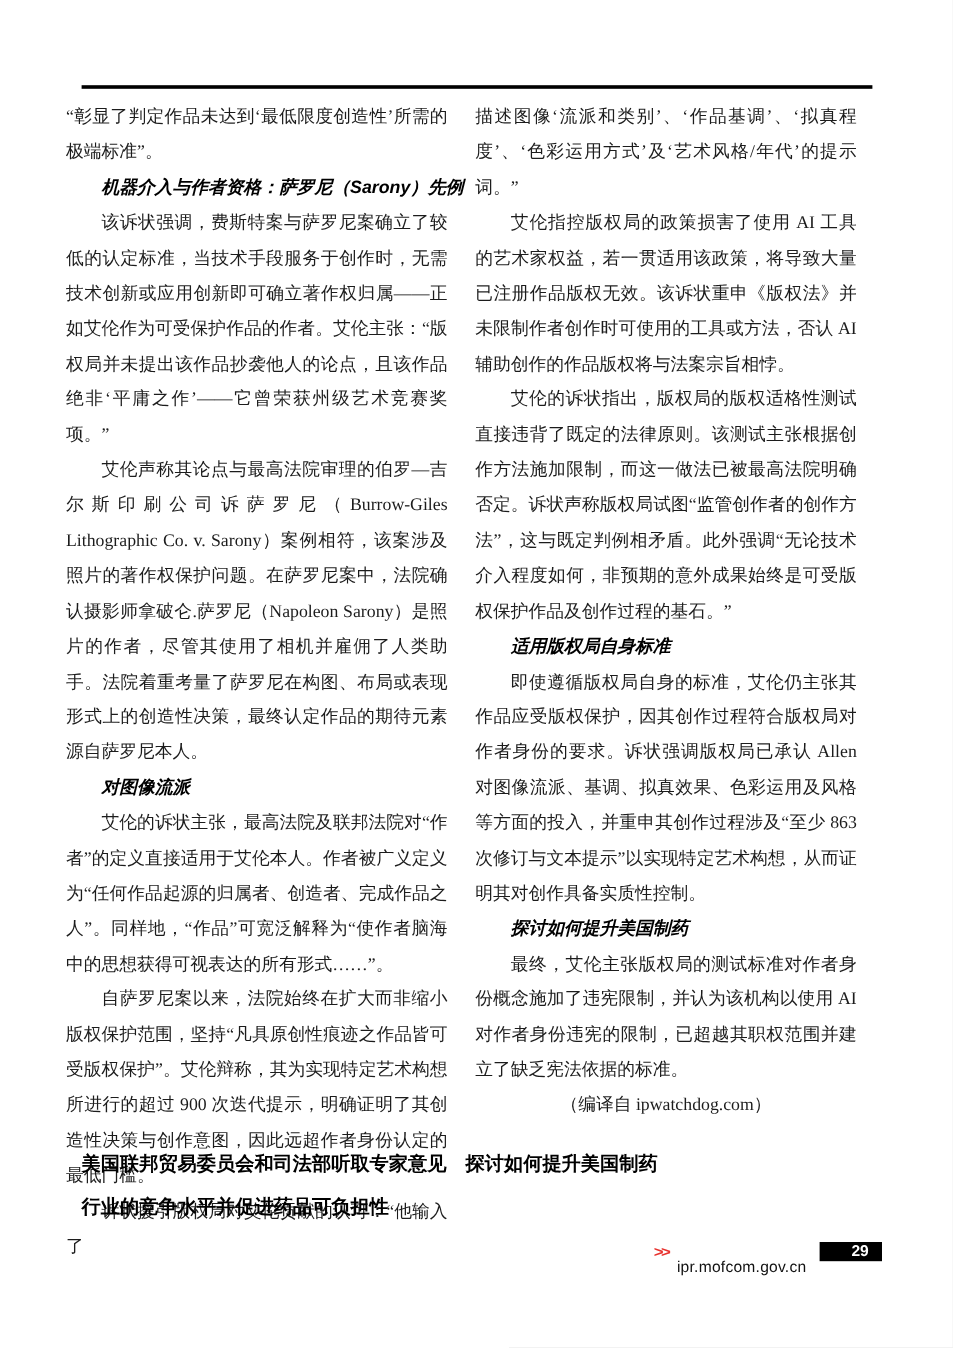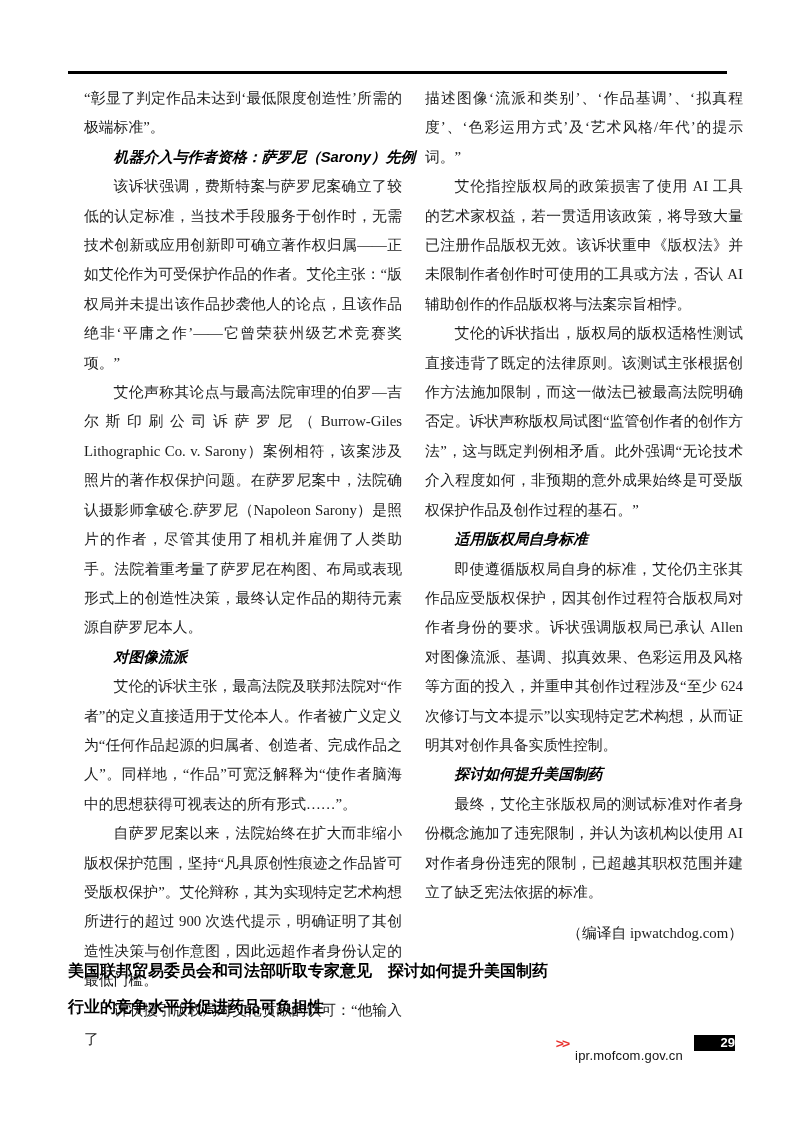--- a/index.html
+++ b/index.html
@@ -16,21 +16,21 @@
   .top-rule {
     position: absolute;
     left: 68px;
     top: 71px;
     width: 659px;
     height: 3px;
     background: #000000;
   }
   .columns {
     position: absolute;
-    left: 84px;
+    left: 55px;
     top: 84px;
     width: 659px;
     display: flex;
     gap: 23px;
   }
   .col {
     width: 318px;
     font-size: 14.8px;
     line-height: 29.4px;
     text-align: justify;
@@ -42,22 +42,21 @@
     font-family: "Liberation Sans", "DejaVu Sans", sans-serif;
     font-weight: bold;
     color: #000000;
     text-indent: 2em;
     text-align: left;
     white-space: nowrap;
     font-style: italic;
   }
   .col .attribution {
     text-indent: 0;
-    text-align: right;
-    margin-top: 12px;
+    text-align: center;
   }
   .headline {
     position: absolute;
     left: 68px;
     top: 953px;
     width: 662px;
     font-family: "Liberation Sans", "DejaVu Sans", sans-serif;
     font-weight: bold;
     font-size: 16px;
     line-height: 36px;
@@ -91,21 +90,21 @@
   .footer .page-badge {
     margin-left: 11px;
     width: 41px;
     height: 16px;
     line-height: 16px;
     background: #000000;
     color: #ffffff;
     font-size: 13px;
     font-weight: bold;
     text-align: right;
-    padding-right: 0;
+    padding-right: 11px;
   }
 </style>
 </head>
 <body>
 
 <div class="page">
 
   <div class="top-rule"></div>
 
   <div class="columns">
@@ -117,21 +116,21 @@
         <div class="heading">对图像流派</div>
         <div class="para">艾伦的诉状主张，最高法院及联邦法院对“作者”的定义直接适用于艾伦本人。作者被广义定义为“任何作品起源的归属者、创造者、完成作品之人”。同样地，“作品”可宽泛解释为“使作者脑海中的思想获得可视表达的所有形式……”。</div>
         <div class="para">自萨罗尼案以来，法院始终在扩大而非缩小版权保护范围，坚持“凡具原创性痕迹之作品皆可受版权保护”。艾伦辩称，其为实现特定艺术构想所进行的超过 900 次迭代提示，明确证明了其创造性决策与创作意图，因此远超作者身份认定的最低门槛。</div>
         <div class="para">诉状援引版权局对艾伦贡献的认可：“他输入了</div>
       </div>
     <div class="col">
         <div class="para noindent">描述图像‘流派和类别’、‘作品基调’、‘拟真程度’、‘色彩运用方式’及‘艺术风格/年代’的提示词。”</div>
         <div class="para">艾伦指控版权局的政策损害了使用 AI 工具的艺术家权益，若一贯适用该政策，将导致大量已注册作品版权无效。该诉状重申《版权法》并未限制作者创作时可使用的工具或方法，否认 AI 辅助创作的作品版权将与法案宗旨相悖。</div>
         <div class="para">艾伦的诉状指出，版权局的版权适格性测试直接违背了既定的法律原则。该测试主张根据创作方法施加限制，而这一做法已被最高法院明确否定。诉状声称版权局试图“监管创作者的创作方法”，这与既定判例相矛盾。此外强调“无论技术介入程度如何，非预期的意外成果始终是可受版权保护作品及创作过程的基石。”</div>
         <div class="heading">适用版权局自身标准</div>
-        <div class="para">即使遵循版权局自身的标准，艾伦仍主张其作品应受版权保护，因其创作过程符合版权局对作者身份的要求。诉状强调版权局已承认 Allen 对图像流派、基调、拟真效果、色彩运用及风格等方面的投入，并重申其创作过程涉及“至少 624 次修订与文本提示”以实现特定艺术构想，从而证明其对创作具备实质性控制。</div>
+        <div class="para">即使遵循版权局自身的标准，艾伦仍主张其作品应受版权保护，因其创作过程符合版权局对作者身份的要求。诉状强调版权局已承认 Allen 对图像流派、基调、拟真效果、色彩运用及风格等方面的投入，并重申其创作过程涉及“至少 863 次修订与文本提示”以实现特定艺术构想，从而证明其对创作具备实质性控制。</div>
         <div class="heading">探讨如何提升美国制药</div>
         <div class="para">最终，艾伦主张版权局的测试标准对作者身份概念施加了违宪限制，并认为该机构以使用 AI 对作者身份违宪的限制，已超越其职权范围并建立了缺乏宪法依据的标准。</div>
         <div class="attribution">（编译自 ipwatchdog.com）</div>
       </div>
   </div>
 
   <div class="headline">美国联邦贸易委员会和司法部听取专家意见　探讨如何提升美国制药
 行业的竞争水平并促进药品可负担性</div>
 
   <div class="footer">

